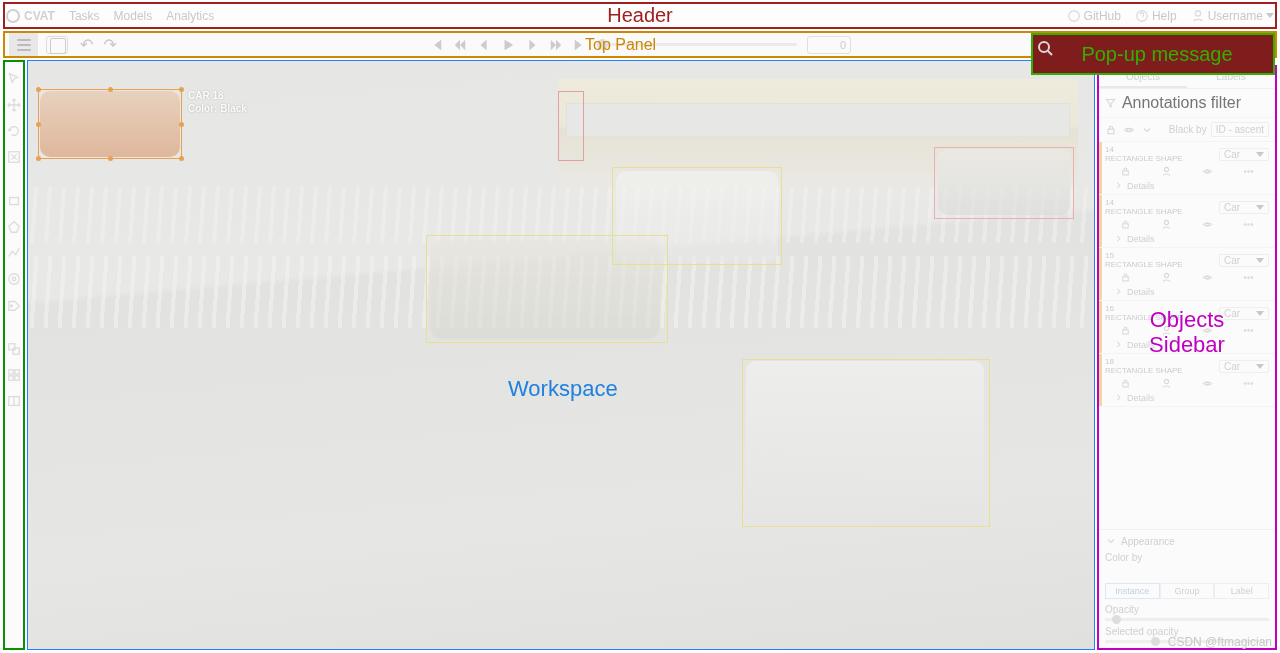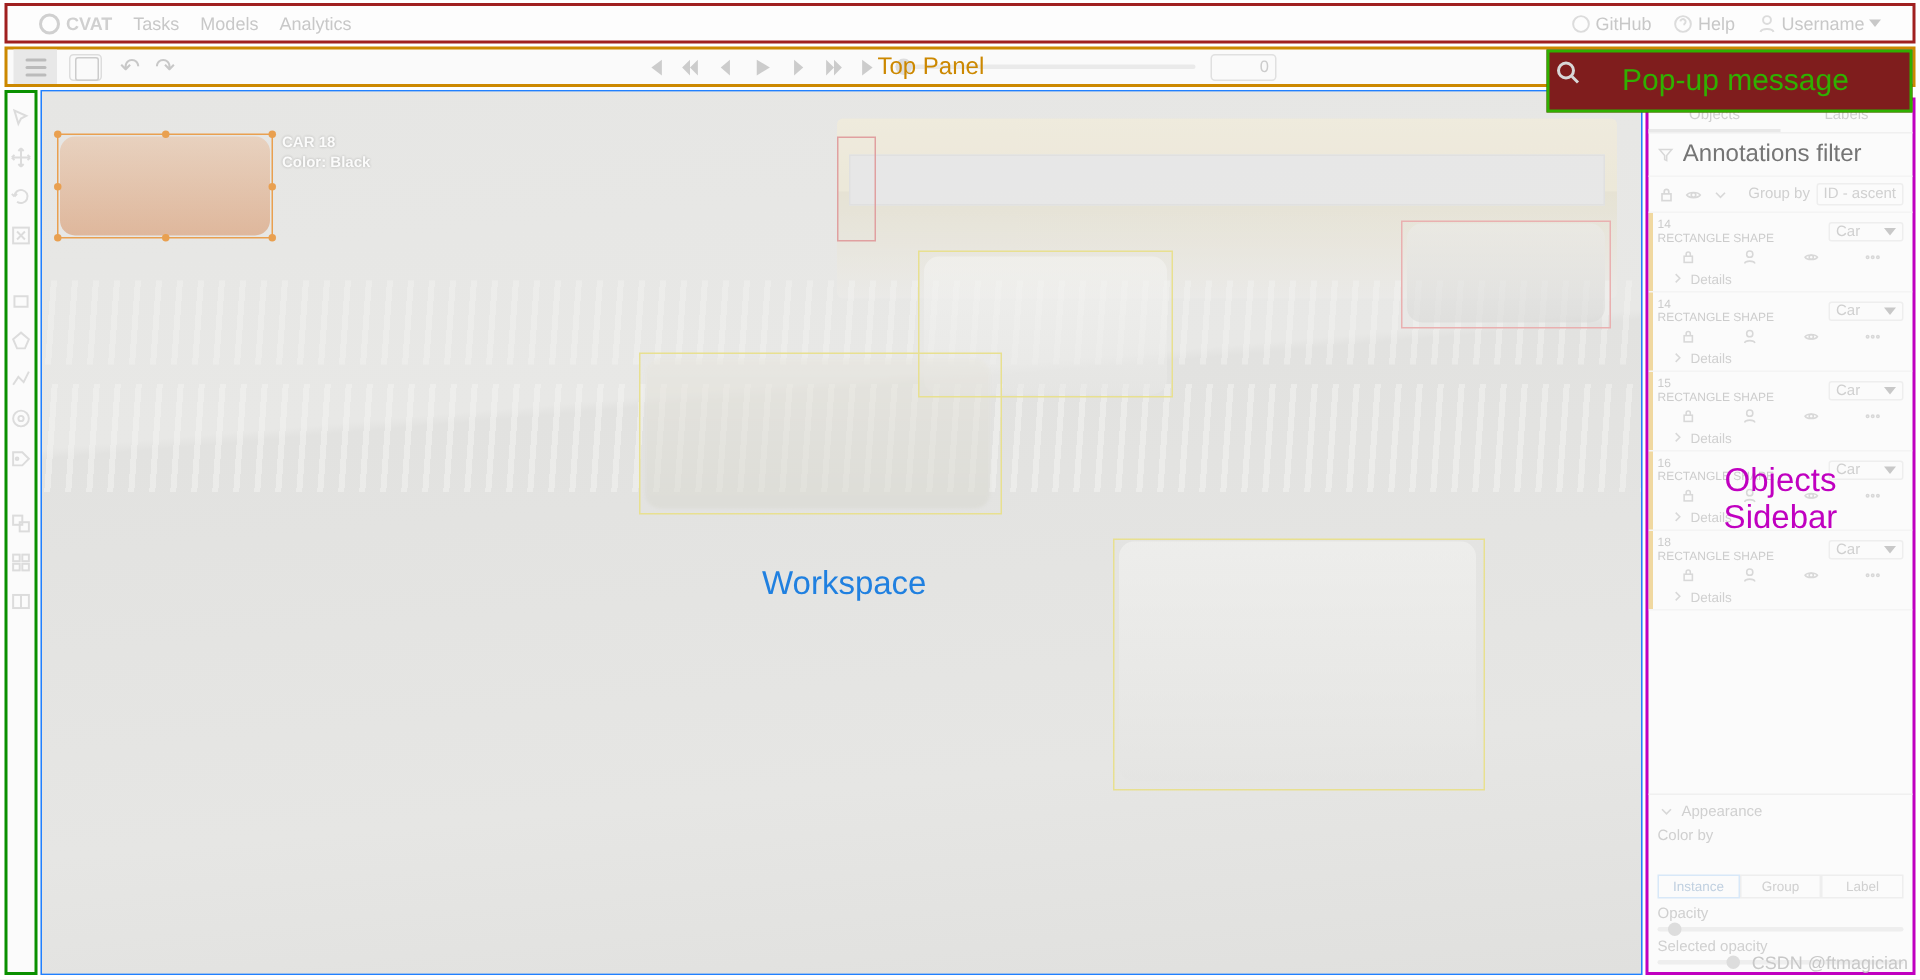--- a/index.html
+++ b/index.html
@@ -29,21 +29,21 @@
 
   
   .header {
     position: absolute;
     top: 2px; left: 3px; right: 3px;
     height: 27px;
     border: 2px solid var(--header-border);
     display: flex;
     align-items: center;
     justify-content: space-between;
-    padding: 0 21px;
+    padding: 0 1px;
     font-size: 12px;
     color: var(--faded-text);
     background: #fdfdfd;
   }
   .header-left, .header-right { display:flex; align-items:center; gap:14px; }
   .logo { display:flex; align-items:center; gap:4px; font-weight:bold; color:#d0d0d0; }
   .logo-circle { width:14px; height:14px; border-radius:50%; border:2px solid #d0d0d0; }
   .header-overlay { position:absolute; left:0; right:0; text-align:center; font-size:20px; font-weight:400; color:var(--header-border); pointer-events:none; }
   .hr-item{display:flex;align-items:center;gap:3px}
   .chev-down{width:0;height:0;border-left:4px solid transparent;border-right:4px solid transparent;border-top:5px solid var(--faded-text);}
@@ -185,20 +185,21 @@
 <div class="header">
   <div class="header-left">
     <div class="logo">
       <span class="logo-circle"></span>
       <span>CVAT</span>
     </div>
     <span>Tasks</span>
     <span>Models</span>
     <span>Analytics</span>
   </div>
+  <div class="header-overlay">Header</div>
   <div class="header-right">
     <span class="hr-item">
       <svg class="cs-icon" viewBox="0 0 16 16">
           <circle cx="8" cy="8" r="6"></circle>
         </svg>
       <span>GitHub</span>
     </span>
     <span class="hr-item">
       <svg class="cs-icon" viewBox="0 0 16 16">
           <circle cx="8" cy="8" r="6"></circle>
@@ -371,21 +372,21 @@
         </svg>
       <svg class="sl-icon" viewBox="0 0 16 16">
           <path d="M2 8c2-3 10-3 12 0-2 3-10 3-12 0z"></path>
           <circle cx="8" cy="8" r="2"></circle>
         </svg>
       <svg class="sl-icon" viewBox="0 0 16 16">
           <path d="M4 6l4 4 4-4"></path>
         </svg>
     </div>
     <div style="display:flex;gap:4px;align-items:center">
-      <span>Group by</span>
+      <span>Black by</span>
       <div class="sort-select">
         <span>ID - ascent</span>
       </div>
     </div>
   </div>
 
   <div class="os-list" id="os-list">
       <div class="obj-item">
         <div class="obj-head">
           <div>

